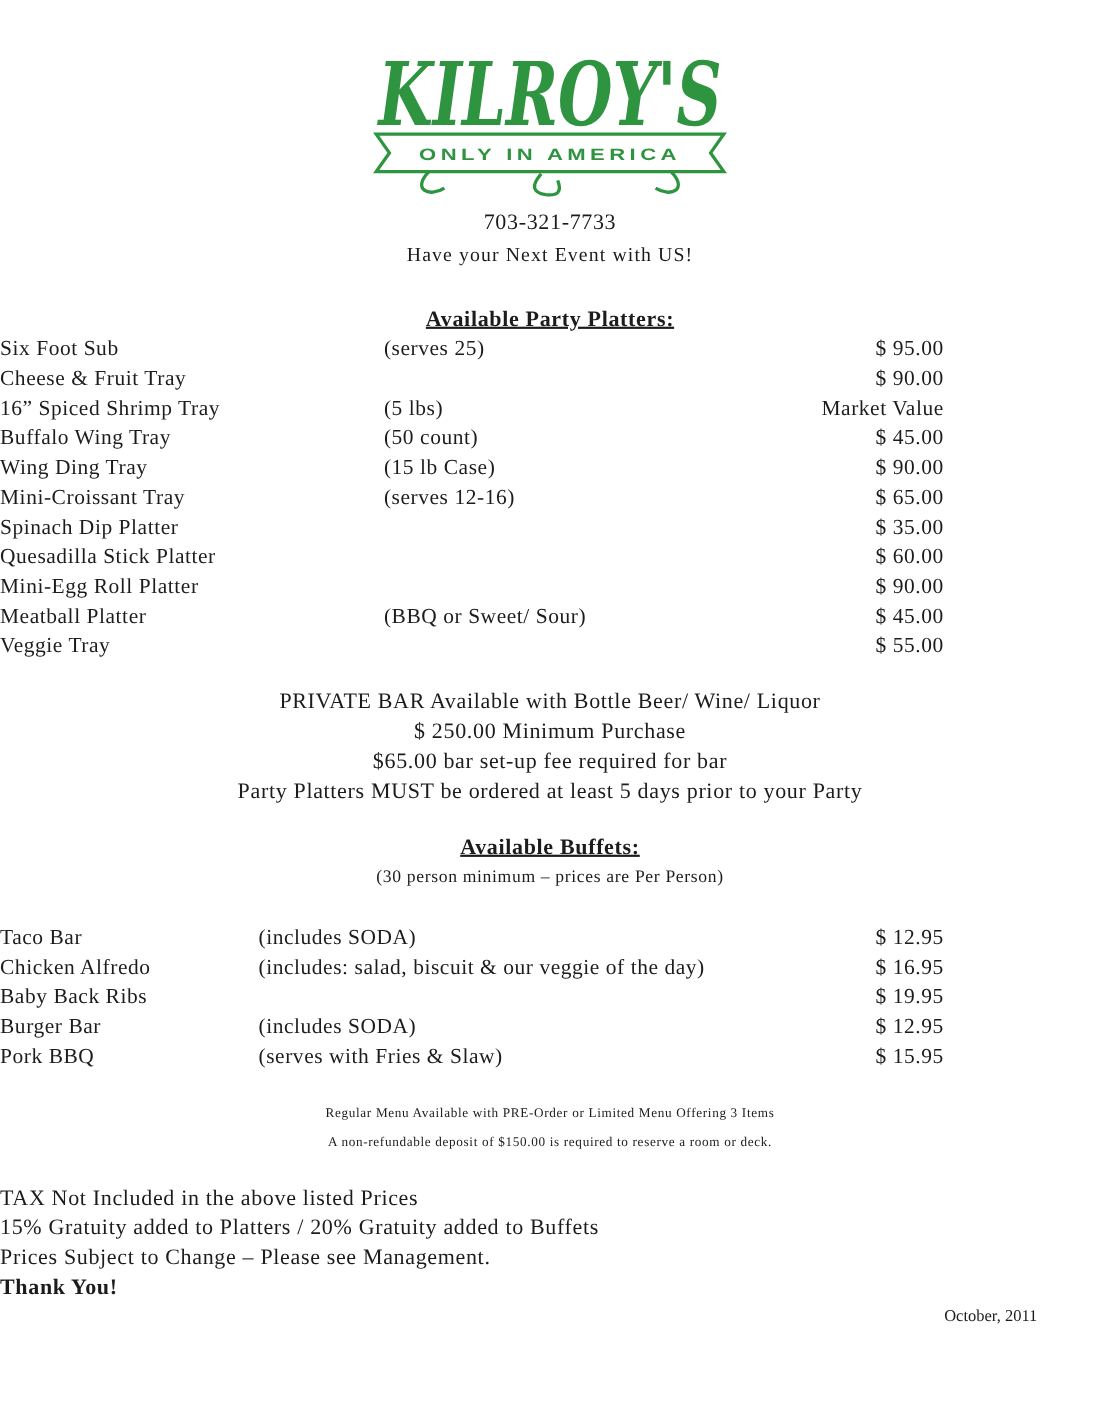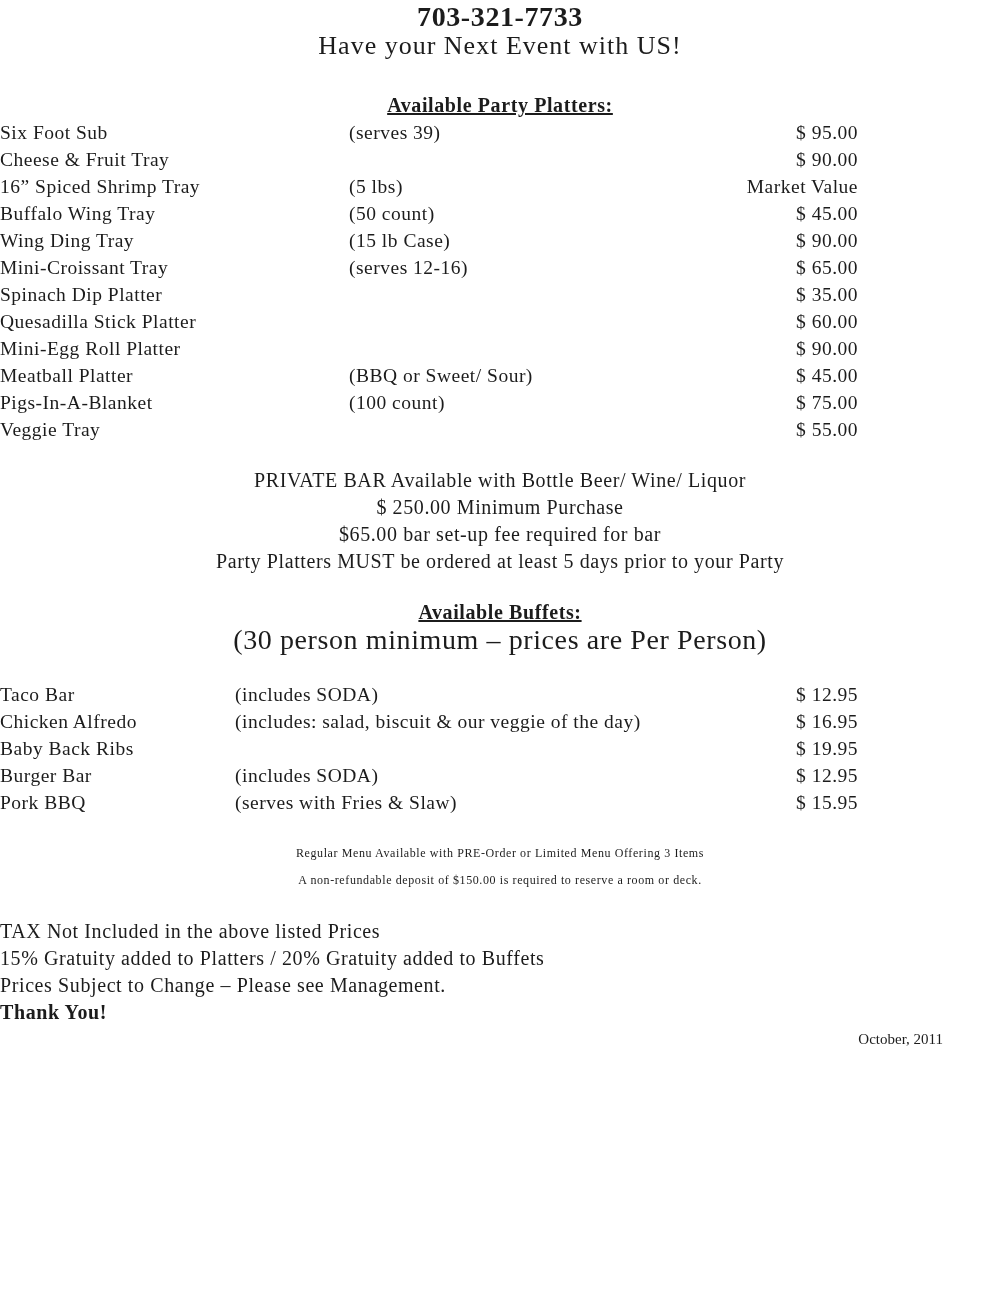--- a/index.html
+++ b/index.html
@@ -36,43 +36,42 @@
     font-weight: bold;
     font-size: 15px;
     letter-spacing: 3px;
     fill: #2e9440;
   }
   .center-line {
     text-align: center;
     letter-spacing: 0.6px;
   }
   .phone {
-    font-size: 28px;
+    font-size: 20px;
     line-height: 26px;
     margin-top: 4px;
-    font-weight: bold;
   }
   .tagline {
-    font-size: 26px;
+    font-size: 18px;
     line-height: 32px;
     letter-spacing: 1px;
   }
   .section-heading {
     text-align: center;
     font-weight: bold;
     text-decoration: underline;
     font-size: 20px;
     line-height: 27px;
     letter-spacing: 0.6px;
   }
   .platters-heading { margin-top: 30px; }
   .buffets-heading { margin-top: 24px; }
   .sub-heading {
     text-align: center;
-    font-size: 28px;
+    font-size: 16px;
     line-height: 27px;
     letter-spacing: 0.6px;
   }
   .table {
     padding-right: 142px; 
   }
   .platters-table { margin-top: 0px; }
   .buffets-table { margin-top: 28px; }
   .row {
     display: flex;
@@ -114,30 +113,42 @@
     font-size: 15px;
     line-height: 22px;
     margin-top: 2px;
   }
 </style>
 </head>
 <body>
 
 <div class="page">
 
+  <div class="logo-wrap">
+    <svg width="344" height="160" viewBox="0 0 344 160">
+      <g>
+        <path d="M62 136 C46 152, 62 160, 76 151" fill="none" stroke="#2e9440" stroke-width="3"></path>
+        <path d="M282 136 C298 152, 282 160, 268 151" fill="none" stroke="#2e9440" stroke-width="3"></path>
+        <path d="M164 138 q-14 16 4 19 q17 2 11 -13" fill="none" stroke="#2e9440" stroke-width="3"></path>
+      </g>
+      <text class="logo-text" x="172" y="94" text-anchor="middle" textLength="312" lengthAdjust="spacingAndGlyphs">KILROY'S</text>
+      <polygon points="14,102 330,102 318,119 330,136 14,136 26,119" fill="#ffffff" stroke="#2e9440" stroke-width="3"></polygon>
+      <text class="logo-banner-text" x="172" y="125" text-anchor="middle" textLength="238" lengthAdjust="spacingAndGlyphs">ONLY IN AMERICA</text>
+    </svg>
+  </div>
 
   <div class="center-line phone">703-321-7733</div>
   <div class="center-line tagline">Have your Next Event with US!</div>
 
   <div>
     <div class="section-heading platters-heading">Available Party Platters:</div>
     <div class="table platters-table">
       <div class="row">
         <span class="c-name">Six Foot Sub</span>
-        <span class="c-desc">(serves 39)</span>
+        <span class="c-desc">(serves 25)</span>
         <span class="c-price">$ 95.00</span>
       </div>
       <div class="row">
         <span class="c-name">Cheese &amp; Fruit Tray</span>
         <span class="c-desc"></span>
         <span class="c-price">$ 90.00</span>
       </div>
       <div class="row">
         <span class="c-name">16” Spiced Shrimp Tray</span>
         <span class="c-desc">(5 lbs)</span>
@@ -170,25 +181,20 @@
       </div>
       <div class="row">
         <span class="c-name">Mini-Egg Roll Platter</span>
         <span class="c-desc"></span>
         <span class="c-price">$ 90.00</span>
       </div>
       <div class="row">
         <span class="c-name">Meatball Platter</span>
         <span class="c-desc">(BBQ or Sweet/ Sour)</span>
         <span class="c-price">$ 45.00</span>
-      </div>
-      <div class="row">
-        <span class="c-name">Pigs-In-A-Blanket</span>
-        <span class="c-desc">(100 count)</span>
-        <span class="c-price">$ 75.00</span>
       </div>
       <div class="row">
         <span class="c-name">Veggie Tray</span>
         <span class="c-desc"></span>
         <span class="c-price">$ 55.00</span>
       </div>
     </div>
   </div>
 
   <div class="notes-block">

